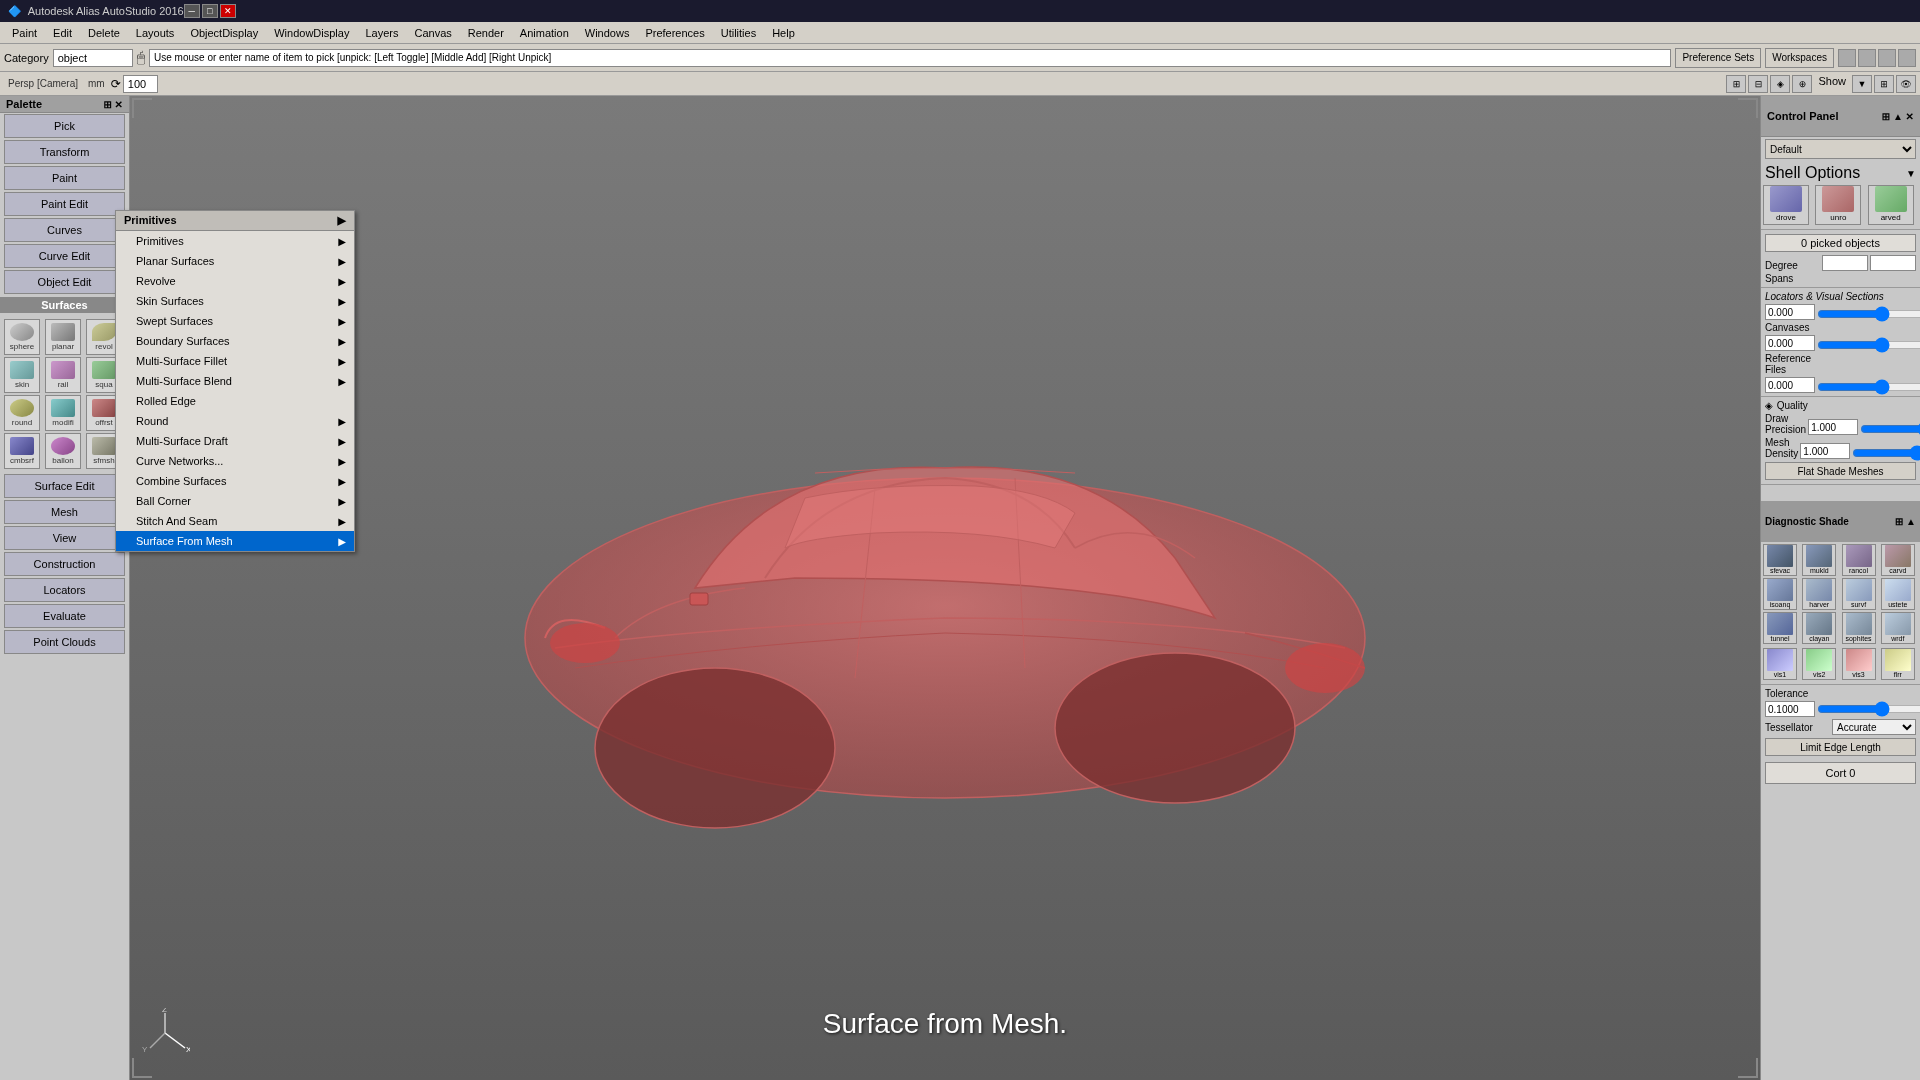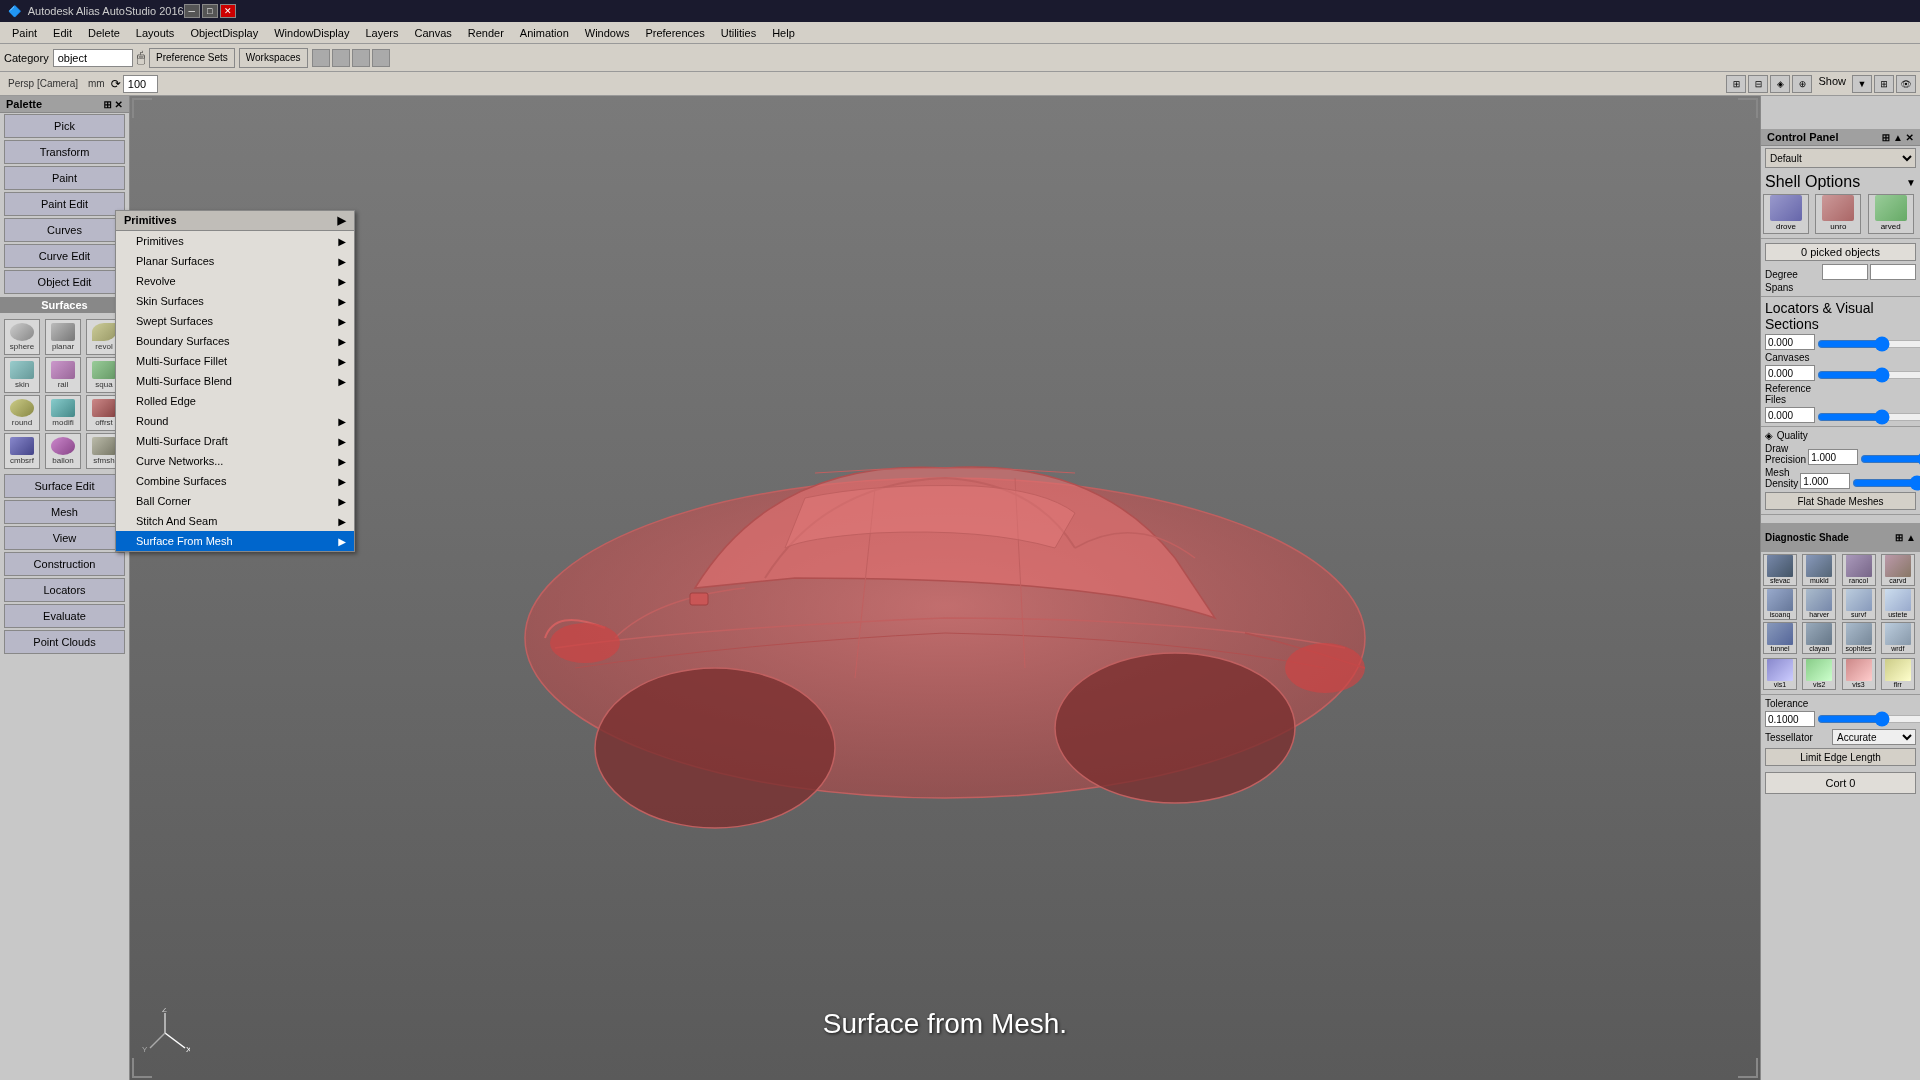--- a/index.html
+++ b/index.html
@@ -146,24 +146,23 @@
       white-space: nowrap;
     }
 
     
     #right-panel {
       width: 160px; min-width: 160px; background: #c8c8c8;
       border-left: 1px solid #888; display: flex; flex-direction: column;
       overflow: hidden;
     }
     #right-header {
-      background: #a0a0a0; padding: 2px 6px; font-size: 11px; font-weight: bold;
+      background: #a0a0a0; padding: 14px 6px; font-size: 11px; font-weight: bold;
       border-bottom: 1px solid #888; display: flex; justify-content: space-between;
       align-items: center;
-      margin-top: 33px;
     }
     .rp-section {
       padding: 2px 4px;
     }
     .rp-select {
       width: 100%; height: 20px; font-size: 10px; background: #d4d0c8;
       border: 1px solid #888; margin-bottom: 2px;
     }
     .rp-icons-grid {
       display: grid; grid-template-columns: repeat(3, 1fr);
@@ -188,22 +187,22 @@
       background: #fff; padding: 0 2px;
     }
     .rp-divider {
       height: 1px; background: #999; margin: 2px 0;
     }
     .rp-count-badge {
       background: #e0ddd8; border: 1px solid #888; padding: 2px 6px;
       font-size: 11px; margin: 2px 4px; text-align: center;
     }
     .rp-shade-section {
-      background: #999; padding: 9px 4px; font-size: 10px; font-weight: bold;
-      display: flex; justify-content: space-between; margin-top: 6px;
+      background: #999; padding: 15px 4px; font-size: 10px; font-weight: bold;
+      display: flex; justify-content: space-between; margin-top: 14px;
     }
     .shade-icons {
       display: grid; grid-template-columns: repeat(4, 1fr); gap: 2px; padding: 2px;
     }
     .shade-icon {
       width: 34px; height: 32px; background: #d0d0d0;
       border: 1px solid #888; display: flex; flex-direction: column;
       align-items: center; justify-content: flex-end; font-size: 7px;
       cursor: pointer; padding-bottom: 1px;
     }
@@ -270,20 +269,21 @@
   <span class="menu-item">Windows</span>
   <span class="menu-item">Preferences</span>
   <span class="menu-item">Utilities</span>
   <span class="menu-item">Help</span>
 </div>
 
 <div id="toolbar">
   <span class="toolbar-label">Category</span>
   <input class="toolbar-input" style="width: 80px;" value="object">
   <span style="font-size:14px; cursor:pointer;">🖱</span>
+  <div class="toolbar-status" style="font-size:10px;">Use mouse or enter name of item to pick [unpick: [Left Toggle] [Middle Add] [Right Unpick]</div>
   <button class="toolbar-btn">Preference Sets</button>
   <button class="toolbar-btn">Workspaces</button>
   <span style="display:flex;gap:2px;">
     <div style="width:18px;height:18px;background:#aaa;border:1px solid #888;"></div>
     <div style="width:18px;height:18px;background:#aaa;border:1px solid #888;"></div>
     <div style="width:18px;height:18px;background:#aaa;border:1px solid #888;"></div>
     <div style="width:18px;height:18px;background:#aaa;border:1px solid #888;"></div>
   </span>
 </div>
 
@@ -564,21 +564,21 @@
       <input class="rp-field-input" style="width: 35px;">
       <input class="rp-field-input" style="width: 35px;">
     </div>
     <div class="rp-field-row">
       <span class="rp-field-label">Spans</span>
     </div>
 
     <div class="rp-divider"></div>
 
     <div class="rp-field-row">
-      <span style="font-size:14px;flex:1;">Locators &amp; Visual Sections</span>
+      <span style="font-size:10px;flex:1;font-style:italic;">Locators &amp; Visual Sections</span>
     </div>
     <div class="rp-field-row">
       <input class="rp-field-input" style="width: 50px;" value="0.000">
       <input type="range" style="flex: 1 1 0%; height: 12px;" value="50">
     </div>
 
     <div class="rp-field-row">
       <span class="rp-field-label">Canvases</span>
     </div>
     <div class="rp-field-row">

